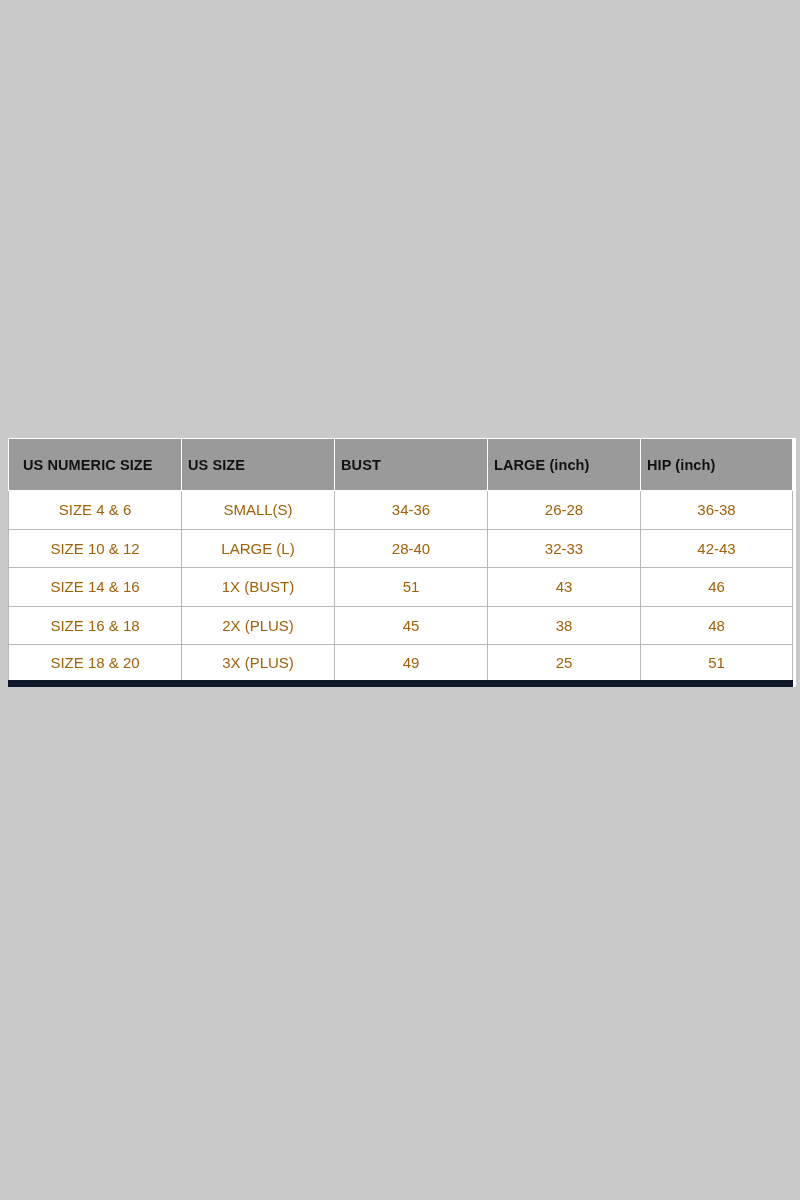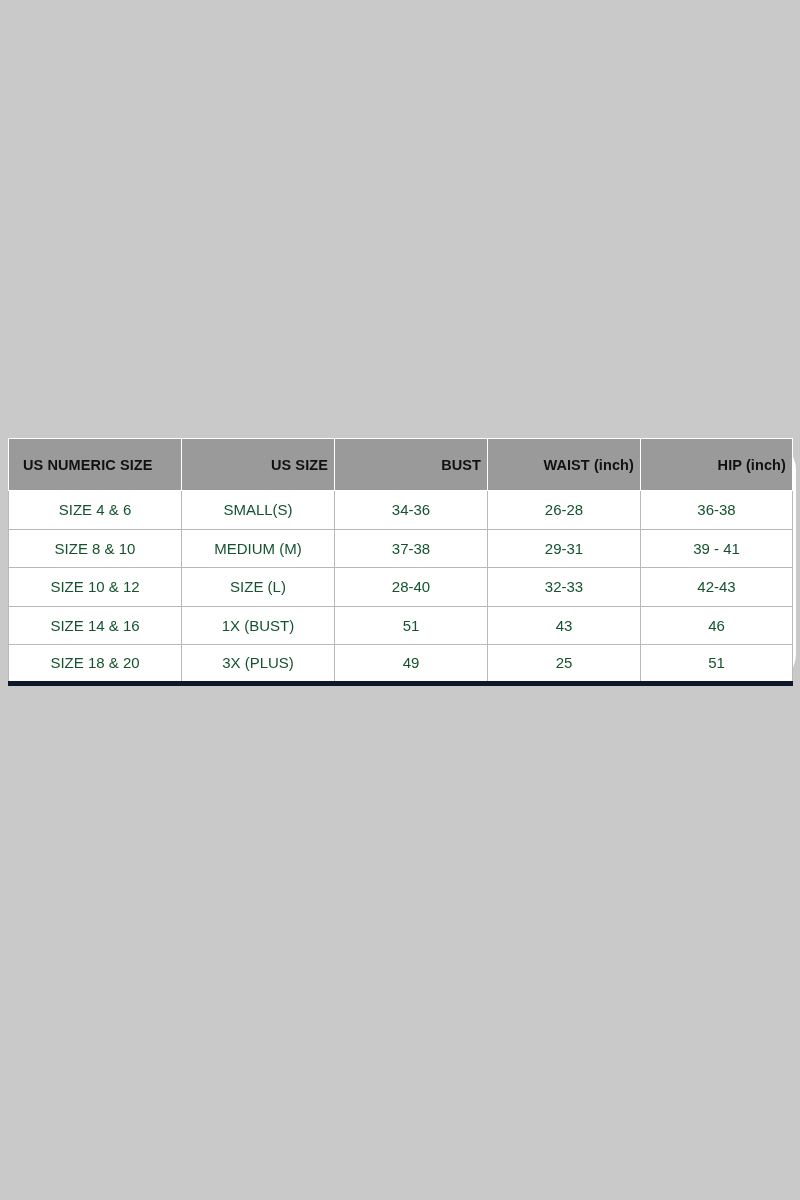--- a/index.html
+++ b/index.html
@@ -15,119 +15,118 @@
     overflow: hidden;
   }
 
   #size-chart-wrap {
     position: absolute;
     left: 8px;
     top: 438px;
     width: 788px;
     background: #ffffff;
     box-sizing: border-box;
-    border-radius: 32px;
   }
 
   table.size-chart {
     width: 784px;
     border-collapse: collapse;
     table-layout: fixed;
     background: #ffffff;
   }
 
   table.size-chart col.c0 { width: 173px; }
   table.size-chart col.c1 { width: 153px; }
   table.size-chart col.c2 { width: 153px; }
   table.size-chart col.c3 { width: 153px; }
   table.size-chart col.c4 { width: 152px; }
 
   table.size-chart thead th {
     background: #9a9a9a;
     color: #111111;
     font-size: 14.5px;
     font-weight: bold;
-    text-align: right;
+    text-align: left;
     height: 52px;
     padding: 0 6px;
     border: 1px solid #ffffff;
     letter-spacing: 0.1px;
     box-sizing: border-box;
   }
 
   table.size-chart thead th.first {
     text-align: left;
     padding-left: 14px;
   }
 
   table.size-chart tbody td {
     background: #ffffff;
-    color: #14532d;
+    color: #a16207;
     font-size: 15px;
     text-align: center;
     height: 38.5px;
     padding: 0 6px;
     border: 1px solid #b9b9b9;
     box-sizing: border-box;
     font-weight: normal;
   }
 
   table.size-chart tbody tr:last-child td {
-    border-bottom: 5px solid #0f172a;
+    border-bottom: 7px solid #0f172a;
   }
 </style>
 </head>
 <body>
 
 <div id="size-chart-wrap">
   <table class="size-chart">
     <colgroup>
       <col class="c0">
         <col class="c1">
         <col class="c2">
         <col class="c3">
         <col class="c4">
     </colgroup>
     <thead>
       <tr>
         <th class="first">US NUMERIC SIZE</th>
         <th>US SIZE</th>
         <th>BUST</th>
-        <th>WAIST (inch)</th>
+        <th>LARGE (inch)</th>
         <th>HIP (inch)</th>
       </tr>
     </thead>
     <tbody>
       <tr>
         <td>SIZE 4 &amp; 6</td>
         <td>SMALL(S)</td>
         <td>34-36</td>
         <td>26-28</td>
         <td>36-38</td>
       </tr>
       <tr>
-        <td>SIZE 8 &amp; 10</td>
-        <td>MEDIUM (M)</td>
-        <td>37-38</td>
-        <td>29-31</td>
-        <td>39 - 41</td>
-      </tr>
-      <tr>
         <td>SIZE 10 &amp; 12</td>
-        <td>SIZE (L)</td>
+        <td>LARGE (L)</td>
         <td>28-40</td>
         <td>32-33</td>
         <td>42-43</td>
       </tr>
       <tr>
         <td>SIZE 14 &amp; 16</td>
         <td>1X (BUST)</td>
         <td>51</td>
         <td>43</td>
         <td>46</td>
+      </tr>
+      <tr>
+        <td>SIZE 16 &amp; 18</td>
+        <td>2X (PLUS)</td>
+        <td>45</td>
+        <td>38</td>
+        <td>48</td>
       </tr>
       <tr>
         <td>SIZE 18 &amp; 20</td>
         <td>3X (PLUS)</td>
         <td>49</td>
         <td>25</td>
         <td>51</td>
       </tr>
     </tbody>
   </table>

